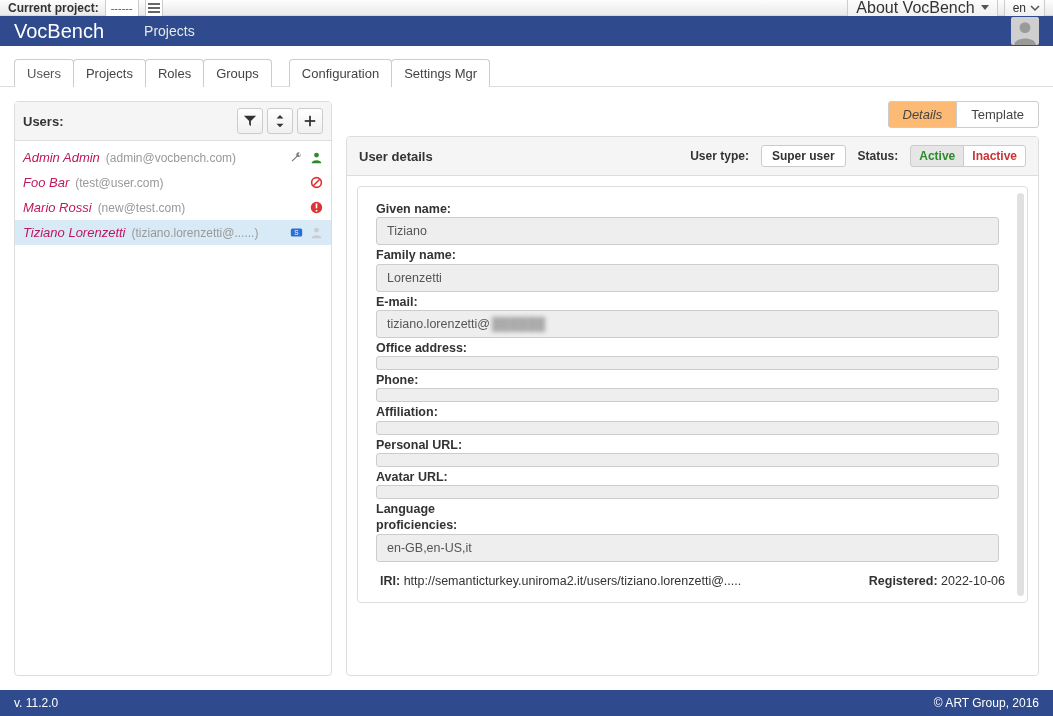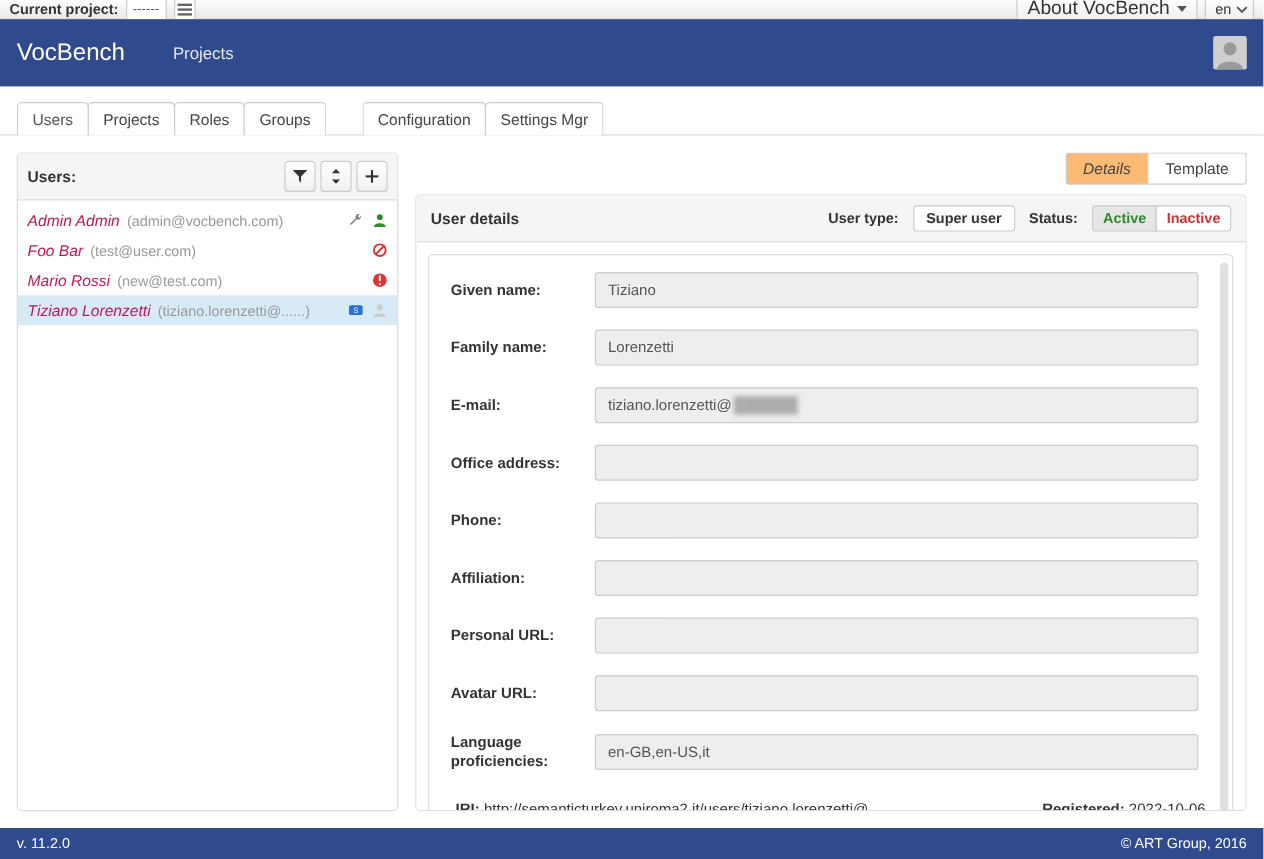--- a/index.html
+++ b/index.html
@@ -71,21 +71,21 @@
     cursor: pointer;
     display: inline-flex;
     align-items: center;
     gap: 4px;
     font-size: 12px;
   }
 
   
   .navbar {
     background: #2f4b8d;
-    height: 56px;
+    height: 30px;
     display: flex;
     align-items: center;
     padding: 0 14px;
     color: #fff;
   }
   .brand {
     font-size: 20px;
     font-weight: 500;
     margin-right: 40px;
   }
@@ -104,21 +104,21 @@
     justify-content: center;
     overflow: hidden;
   }
   .avatar-placeholder svg { width: 26px; height: 26px; fill: #9a9a9a; }
 
   
   .tabs-row {
     display: flex;
     align-items: flex-end;
     padding: 12px 14px 0 14px;
-    gap: 13px;
+    gap: 0;
     border-bottom: 1px solid #ddd;
   }
   .tabs-group { display: flex; }
   .tabs-group.secondary { margin-left: 18px; }
   .tab {
     border: 1px solid #ccc;
     border-bottom: none;
     padding: 6px 12px;
     font-size: 13px;
     background: #fff;
@@ -287,22 +287,22 @@
     position: absolute;
     right: 3px;
     top: 6px;
     bottom: 6px;
     width: 7px;
     background: #e0e0e0;
     border-radius: 4px;
   }
   .field-row {
     display: flex;
-    align-items: center;
-    margin-bottom: 18px;
+    margin-bottom: 2px;
+    flex-direction: column;
   }
   .field-row:last-child { margin-bottom: 0; }
   .field-label {
     width: 120px;
     font-weight: bold;
     font-size: 12.5px;
     color: #333;
     line-height: 1.3;
   }
   .field-input {

